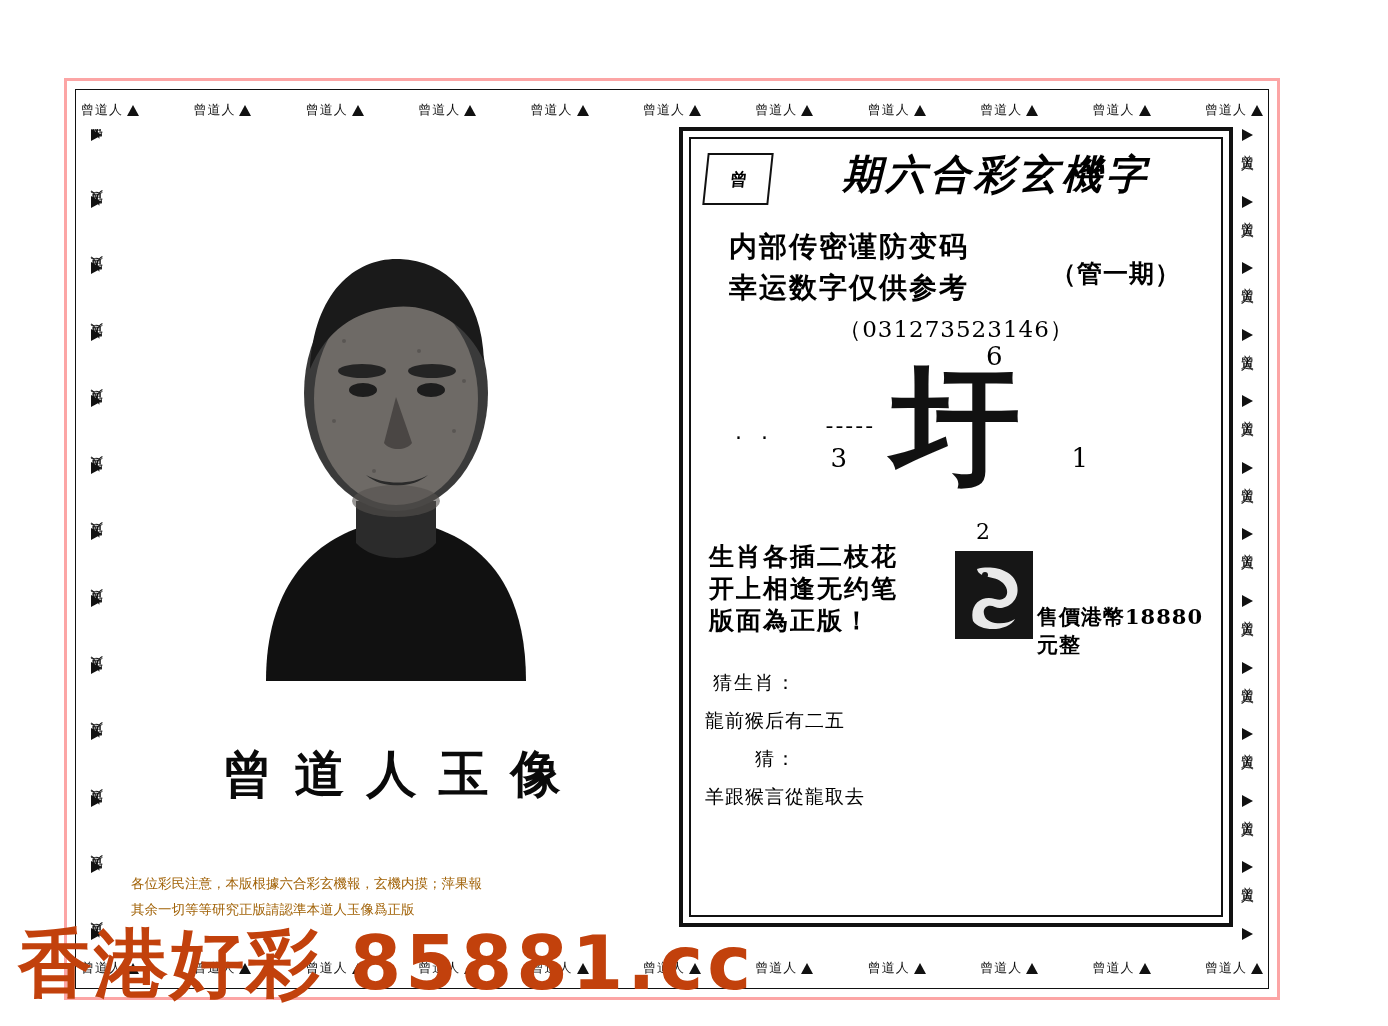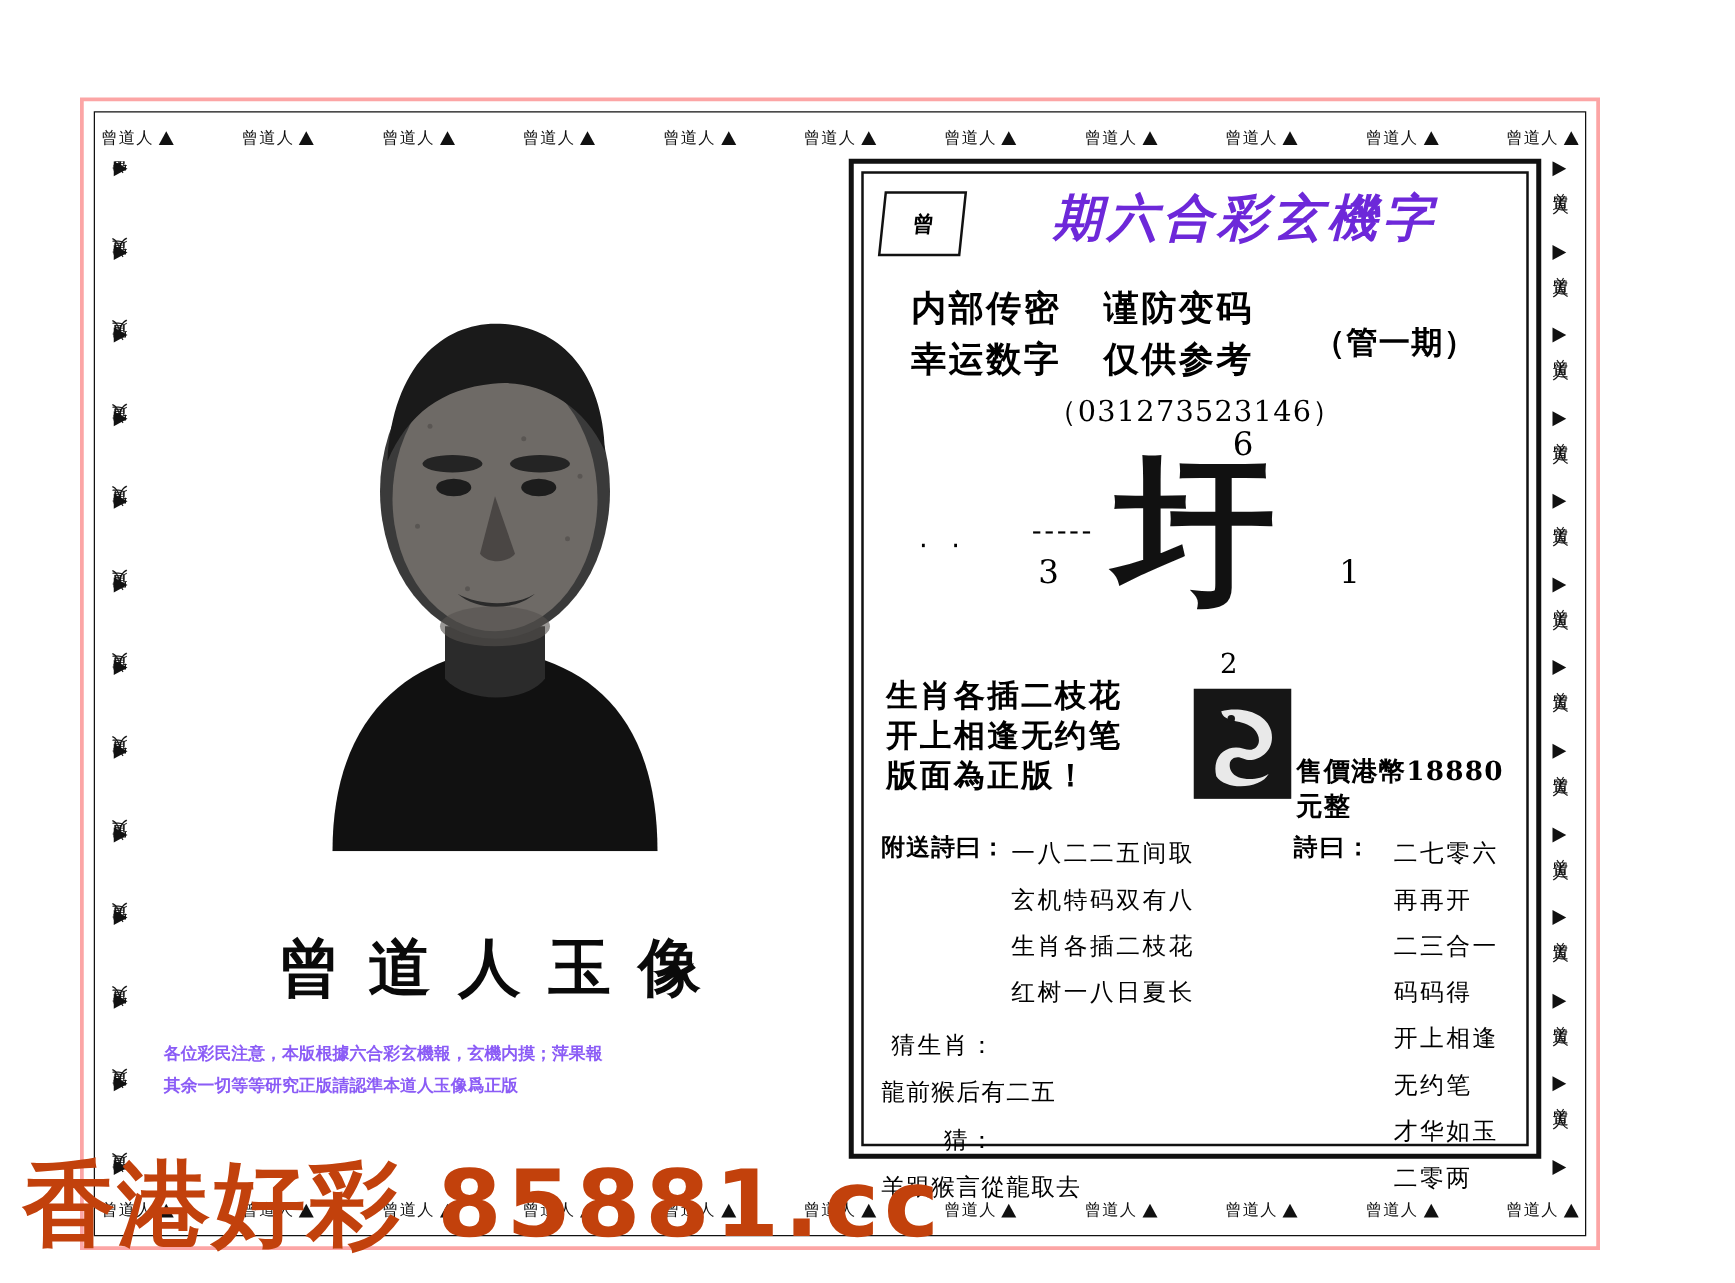--- a/index.html
+++ b/index.html
@@ -99,26 +99,26 @@
     position:absolute;left:10px;top:610px;width:525px;
     text-align:center;
     font-family:"DejaVu Serif","Liberation Serif",serif;
     font-weight:bold;
     font-size:50px;
     letter-spacing:22px;
     color:#0a0a0a;
     text-indent:22px;
   }
   .note{
-    position:absolute;left:12px;top:700px;width:520px;
+    position:absolute;left:12px;top:740px;width:520px;
     font-family:"DejaVu Serif","Liberation Serif",serif;
     font-size:13.5px;
     line-height:1.9;
-    color:#8b5cf6;
-    font-weight:bold;
+    color:#a16207;
+    font-weight:normal;
   }
   
   .right-panel{
     position:absolute;left:560px;top:-4px;right:-8px;bottom:18px;
     border:4px solid #111;
     box-sizing:border-box;
     background:#fff;
   }
   .right-inner{
     position:absolute;left:6px;top:6px;right:6px;bottom:6px;
@@ -140,34 +140,34 @@
     margin-top:4px;
     letter-spacing:-2px;
   }
   .headline{
     flex:1;
     text-align:center;
     font-family:Liberation Serif, serif;
     font-weight:bold;
     font-size:40px;
     letter-spacing:4px;
-    color:#6d28d9;
+    color:#000000;
     margin-top:-2px;
     font-style:italic;
   }
   .sub-lines{
     display:flex;align-items:flex-start;margin-top:4px;
   }
   .sub-left{
     font-family:"DejaVu Serif","Liberation Serif",serif;
     font-weight:bold;font-size:28px;line-height:1.45;
     letter-spacing:2px;
     padding-left:24px;
   }
-  .sub-left .pair{display:flex;gap:34px;}
+  .sub-left .pair{display:flex;}
   .period{
     margin-left:auto;
     font-family:"DejaVu Serif","Liberation Serif",serif;
     font-weight:bold;font-size:25px;
     padding-top:30px;padding-right:26px;
     letter-spacing:1px;
   }
   .code{
     text-align:center;
     font-family:"DejaVu Serif","Liberation Serif",serif;
@@ -559,36 +559,20 @@
           <div class="logo-box">
             <svg viewBox="0 0 78 88" xmlns="http://www.w3.org/2000/svg" aria-hidden="true">
               <rect width="78" height="88" fill="#161616"></rect>
               <path d="M18 70 C14 52 28 44 40 48 C52 52 56 40 48 32 C40 24 24 28 22 18 C36 14 58 18 62 34 C66 52 48 60 40 56 C32 52 26 58 30 66 C34 74 52 74 60 68 C54 80 26 82 18 70 Z" fill="#e9e9e9"></path>
               <circle cx="30" cy="24" r="3" fill="#161616"></circle>
             </svg>
           </div>
           <div class="price">售價港幣18880元整</div>
         </div>
 
-        <div class="poems">
-          <div class="poem-label">附送詩曰：</div>
-          <div class="poem-col-a">
-            <div>一八二二五间取</div>
-            <div>玄机特码双有八</div>
-            <div>生肖各插二枝花</div>
-            <div>红树一八日夏长</div>
-          </div>
-          <div class="poem-label2">詩曰：</div>
-          <div class="poem-col-b">
-            <div>二七零六再再开</div>
-            <div>二三合一码码得</div>
-            <div>开上相逢无约笔</div>
-            <div>才华如玉二零两</div>
-          </div>
-        </div>
 
         <div class="guess">
           <div class="guess-row">
             <span class="g-label">猜生肖：</span>
             <span class="g-a">龍前猴后有二五</span>
           </div>
           <div class="guess-row">
             <span class="g-label">猜：</span>
             <span class="g-a">羊跟猴言從龍取去</span>
           </div>

